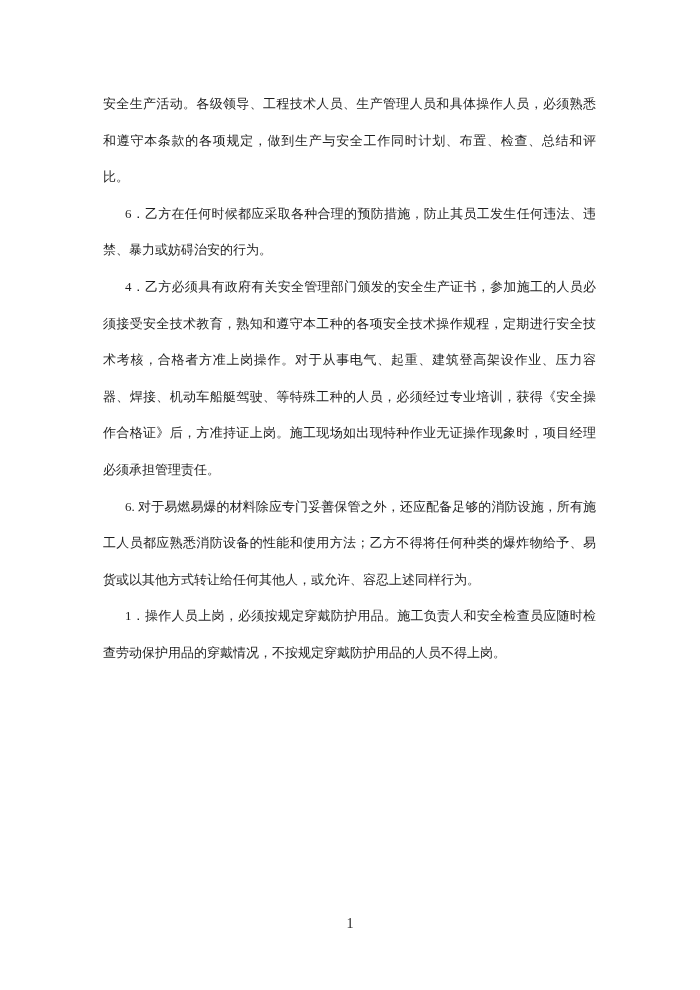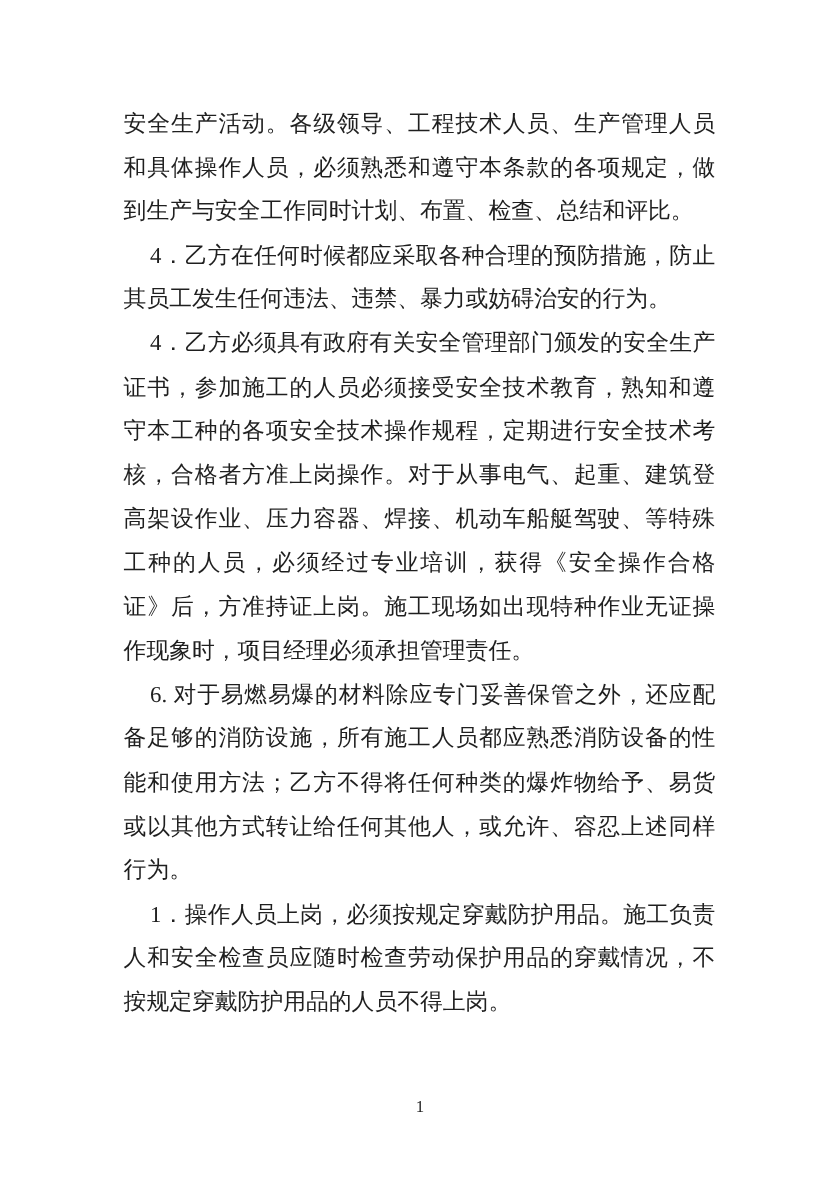--- a/index.html
+++ b/index.html
@@ -14,21 +14,21 @@
     margin: 0 auto;
     background: #ffffff;
     box-sizing: border-box;
     padding: 86px 104px 0 103px;
     font-family: "Liberation Serif", "DejaVu Serif", serif;
     color: #1f1f1f;
     overflow: hidden;
   }
   .body-text p {
     margin: 0;
-    font-size: 19px;
+    font-size: 13px;
     line-height: 36.6px;
     text-align: justify;
     text-justify: inter-ideograph;
     letter-spacing: 0;
     word-break: break-all;
     text-indent: 22px;
   }
   .body-text p.continuation {
     text-indent: 0;
   }
@@ -41,21 +41,21 @@
     font-size: 14px;
     color: #1f1f1f;
   }
 </style>
 </head>
 <body>
 
 <div class="page">
   <div class="body-text">
     <p class="continuation">安全生产活动。各级领导、工程技术人员、生产管理人员和具体操作人员，必须熟悉和遵守本条款的各项规定，做到生产与安全工作同时计划、布置、检查、总结和评比。</p>
-    <p>4．乙方在任何时候都应采取各种合理的预防措施，防止其员工发生任何违法、违禁、暴力或妨碍治安的行为。</p>
+    <p>6．乙方在任何时候都应采取各种合理的预防措施，防止其员工发生任何违法、违禁、暴力或妨碍治安的行为。</p>
     <p>4．乙方必须具有政府有关安全管理部门颁发的安全生产证书，参加施工的人员必须接受安全技术教育，熟知和遵守本工种的各项安全技术操作规程，定期进行安全技术考核，合格者方准上岗操作。对于从事电气、起重、建筑登高架设作业、压力容器、焊接、机动车船艇驾驶、等特殊工种的人员，必须经过专业培训，获得《安全操作合格证》后，方准持证上岗。施工现场如出现特种作业无证操作现象时，项目经理必须承担管理责任。</p>
     <p>6. 对于易燃易爆的材料除应专门妥善保管之外，还应配备足够的消防设施，所有施工人员都应熟悉消防设备的性能和使用方法；乙方不得将任何种类的爆炸物给予、易货或以其他方式转让给任何其他人，或允许、容忍上述同样行为。</p>
     <p>1．操作人员上岗，必须按规定穿戴防护用品。施工负责人和安全检查员应随时检查劳动保护用品的穿戴情况，不按规定穿戴防护用品的人员不得上岗。</p>
   </div>
   <div class="page-footer">
     <span>1</span>
   </div>
 </div>
 
 </body></html>

